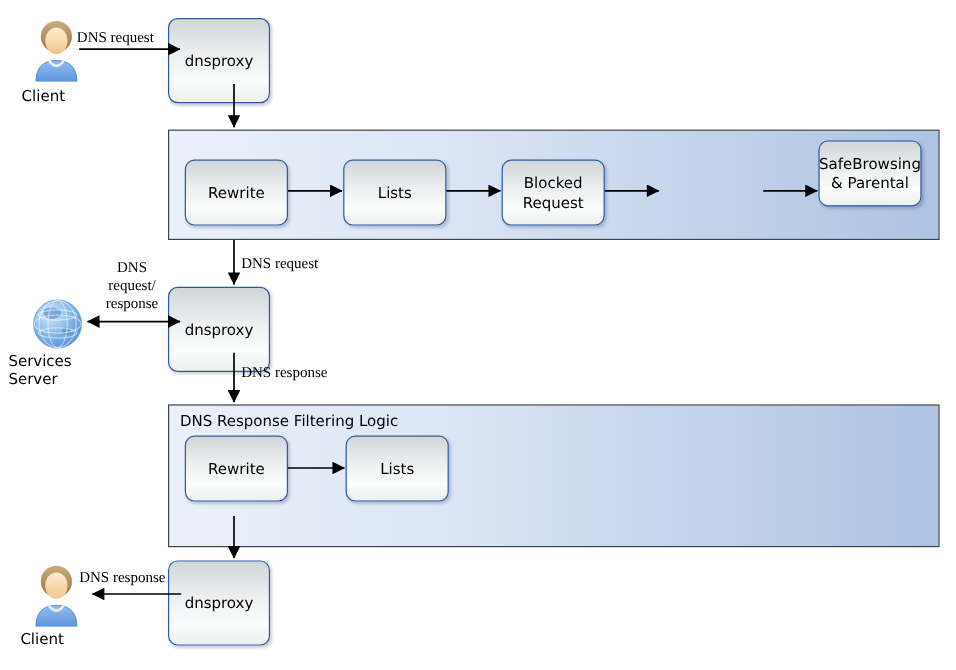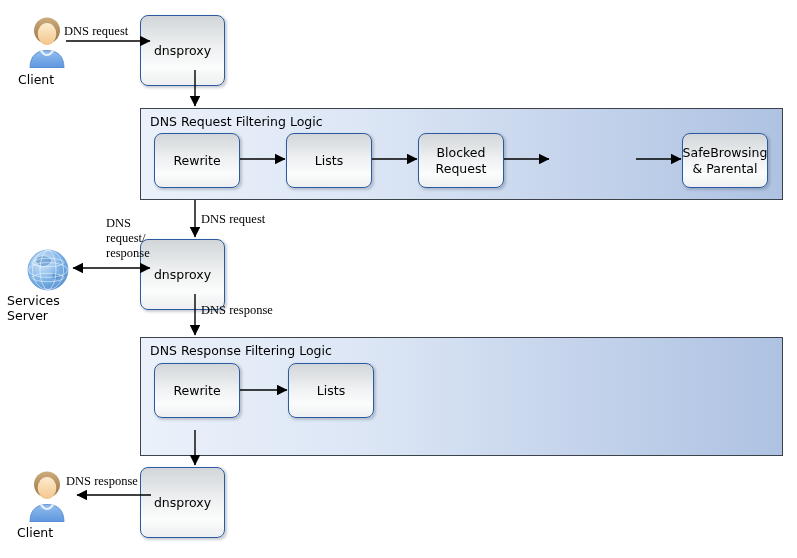--- a/index.html
+++ b/index.html
@@ -17,21 +17,21 @@
   }
   .proxy{left:140px;width:85px;height:71px;}
   .step{width:86px;height:55px;}
   .pipeline{
     position:absolute;left:140px;width:643px;box-sizing:border-box;
     border:1.4px solid #3d434b;
     background:linear-gradient(90deg,#ebf1fa 0%,#dce6f5 35%,#aec2e2 100%);
   }
   .pipeline-title{position:absolute;left:9px;top:5px;font-size:12.5px;white-space:nowrap;}
   .edge-label{position:absolute;font-size:12.5px;white-space:nowrap;font-family:Liberation Serif, serif;}
-  .edge-label.wrap{white-space:normal;text-align:left;line-height:1.18;margin-left:28px;}
+  .edge-label.wrap{white-space:normal;text-align:center;line-height:1.18;}
   .actor-label{position:absolute;font-size:12.5px;line-height:1.18;}
   .icon{position:absolute;}
   svg.edges{position:absolute;left:0;top:0;pointer-events:none;z-index:5;}
 </style>
 </head>
 <body>
 
 <div class="canvas">
 
   <svg width="0" height="0" style="position:absolute" aria-hidden="true">
@@ -84,25 +84,24 @@
     <path d="M2 52 C2 39 9.5 34.5 19 34.5 C28.5 34.5 36 39 36 52 Z" fill="url(#shirtG)" stroke="#4f84c8" stroke-width="0.8"></path>
     <path d="M13 34.8 Q19 43 25 34.8" fill="none" stroke="#e8f1fb" stroke-width="2.2"></path>
   </svg>
   <div class="actor-label" style="left:17px;top:526px;width:60px">Client</div>
 
   <div class="node proxy" style="top:15px">dnsproxy</div>
   <div class="node proxy" style="top:239px">dnsproxy</div>
   <div class="node proxy" style="top:467px">dnsproxy</div>
 
   <div class="pipeline" style="top:108px;height:92px">
-    <div class="pipeline-title">DNS Request Filtering Logic</div>
     <div class="node step" style="left:13px;top:24px">Rewrite</div>
     <div class="node step" style="left:145px;top:24px">Lists</div>
     <div class="node step" style="left:277px;top:24px">Blocked Request</div>
-    <div class="node step" style="left:541px;top:24px">SafeBrowsing &amp; Parental</div>
+    <div class="node step" style="left:541px;top:8px">SafeBrowsing &amp; Parental</div>
   </div>
 
   <div class="pipeline" style="top:337px;height:119px">
     <div class="pipeline-title">DNS Response Filtering Logic</div>
     <div class="node step" style="left:13px;top:25px">Rewrite</div>
     <div class="node step" style="left:147px;top:25px">Lists</div>
   </div>
 
   <div class="edge-label" style="left:64px;top:24px">DNS request</div>
   <div class="edge-label" style="left:201px;top:212px">DNS request</div>

